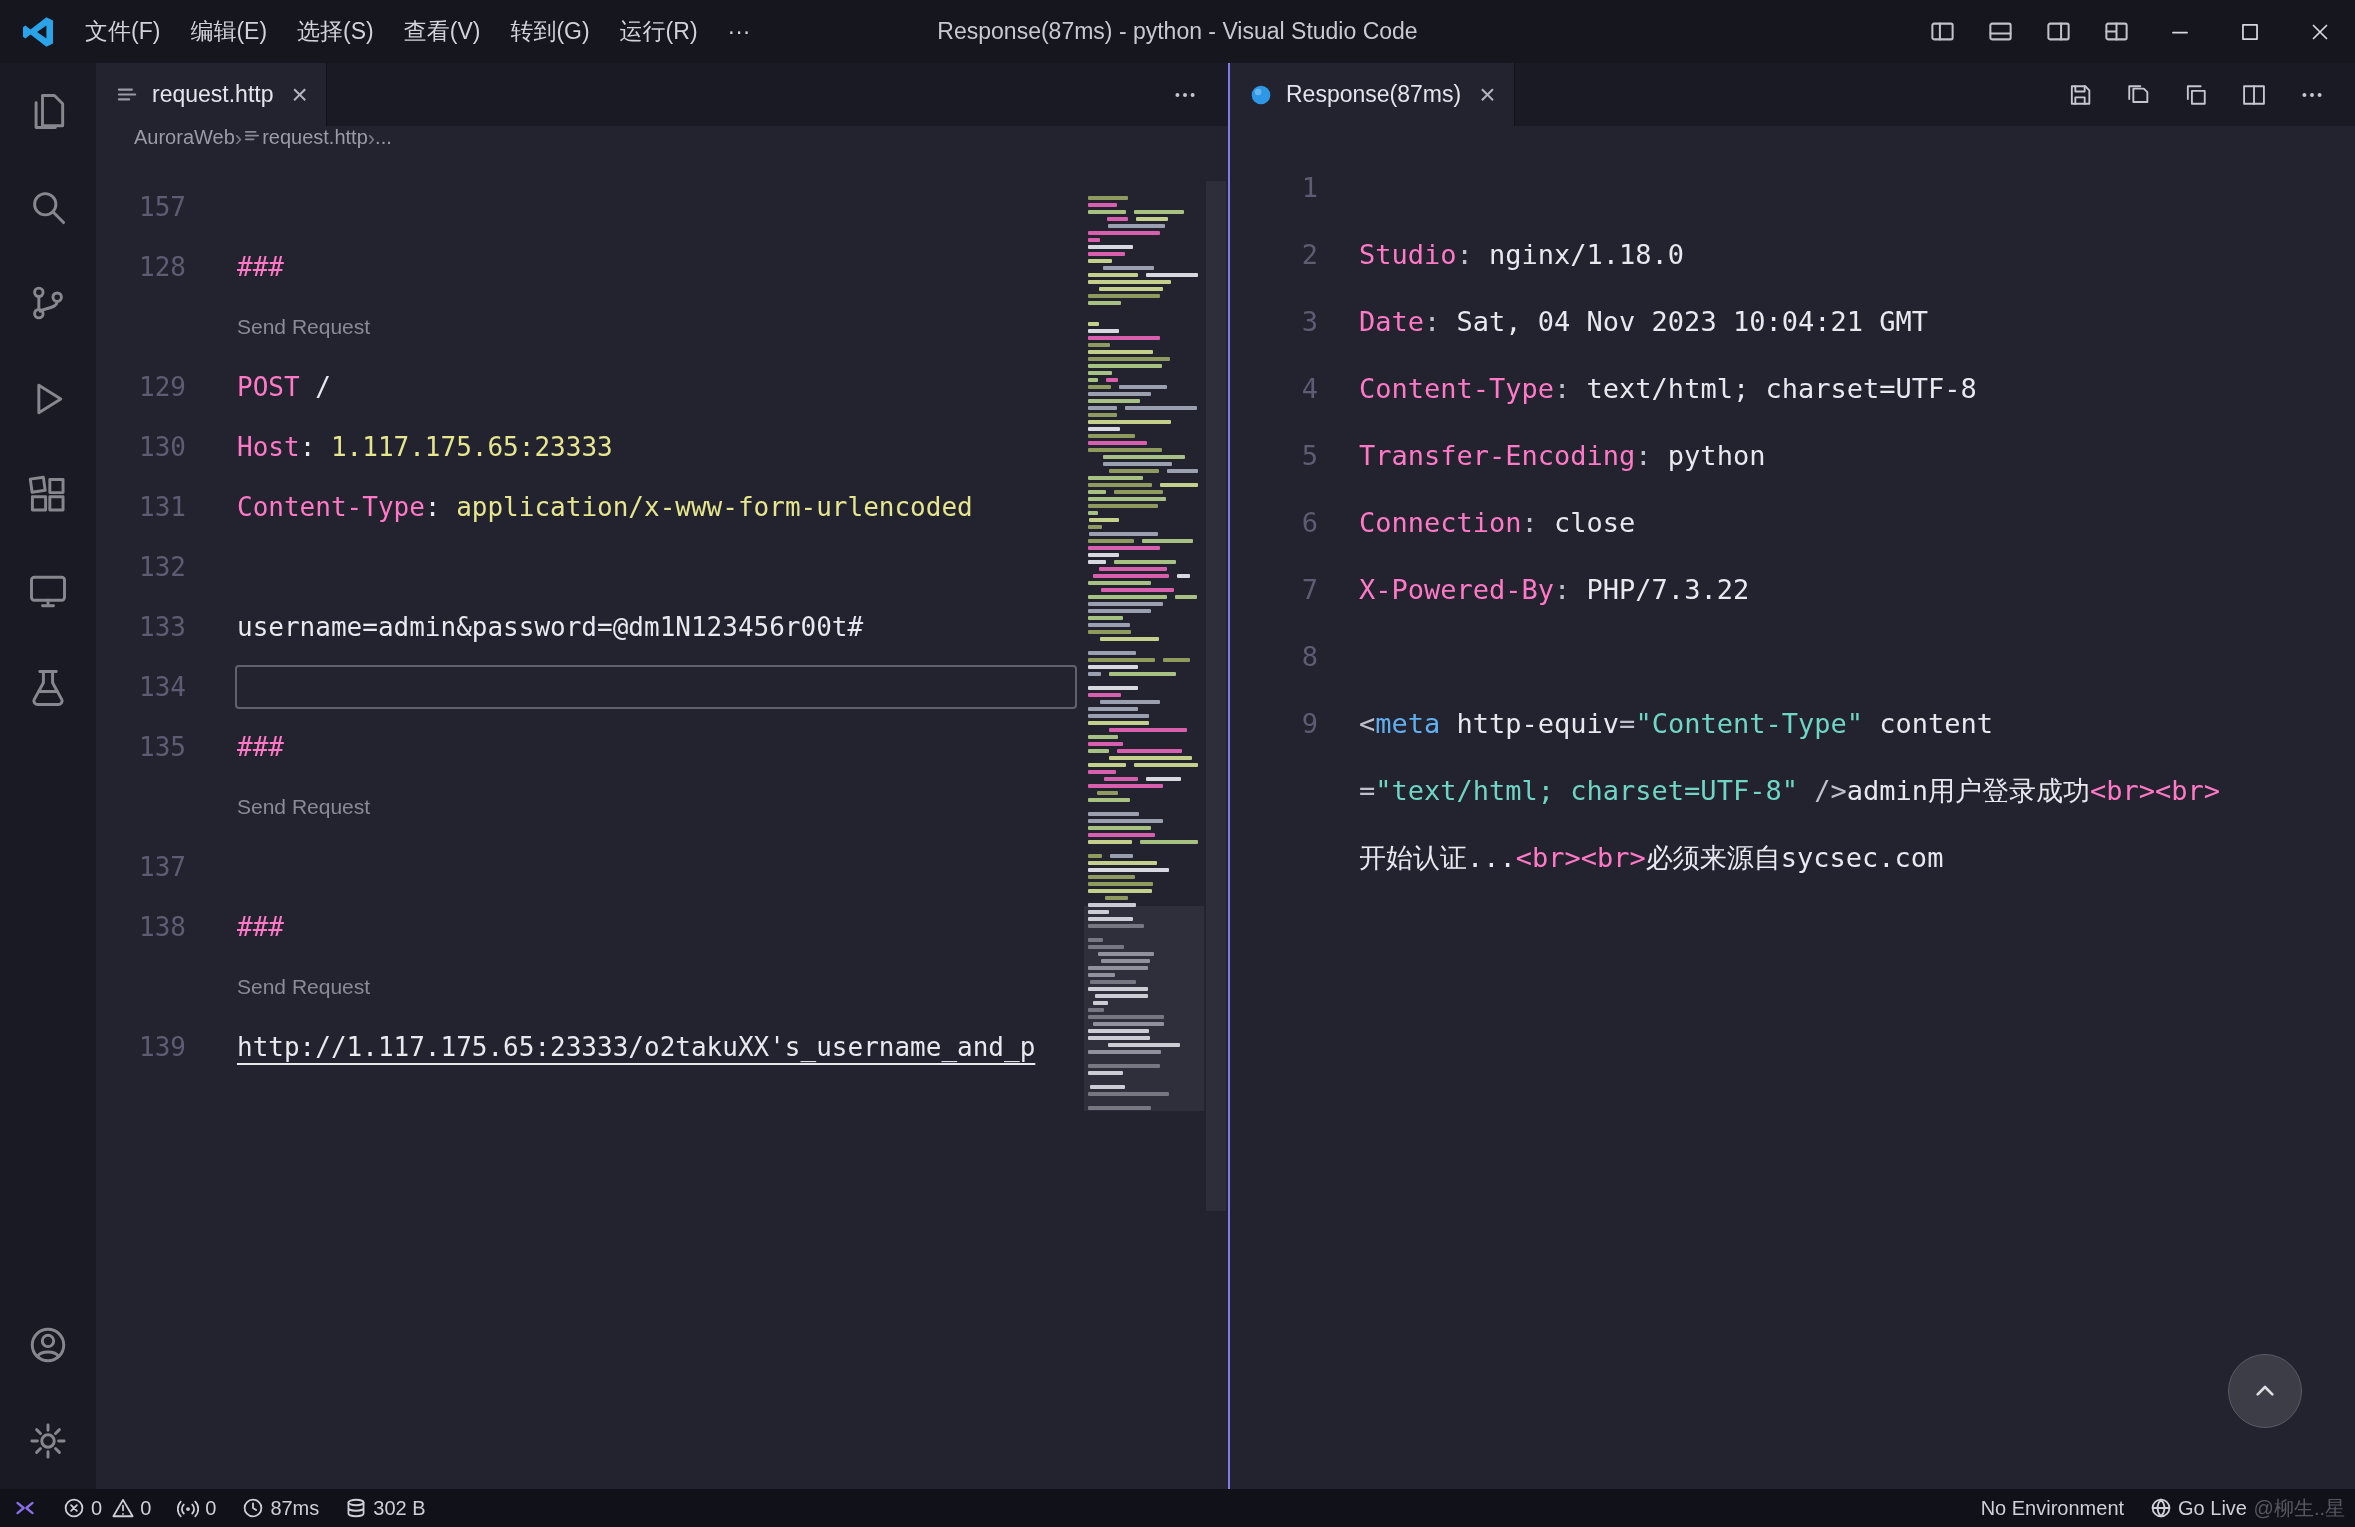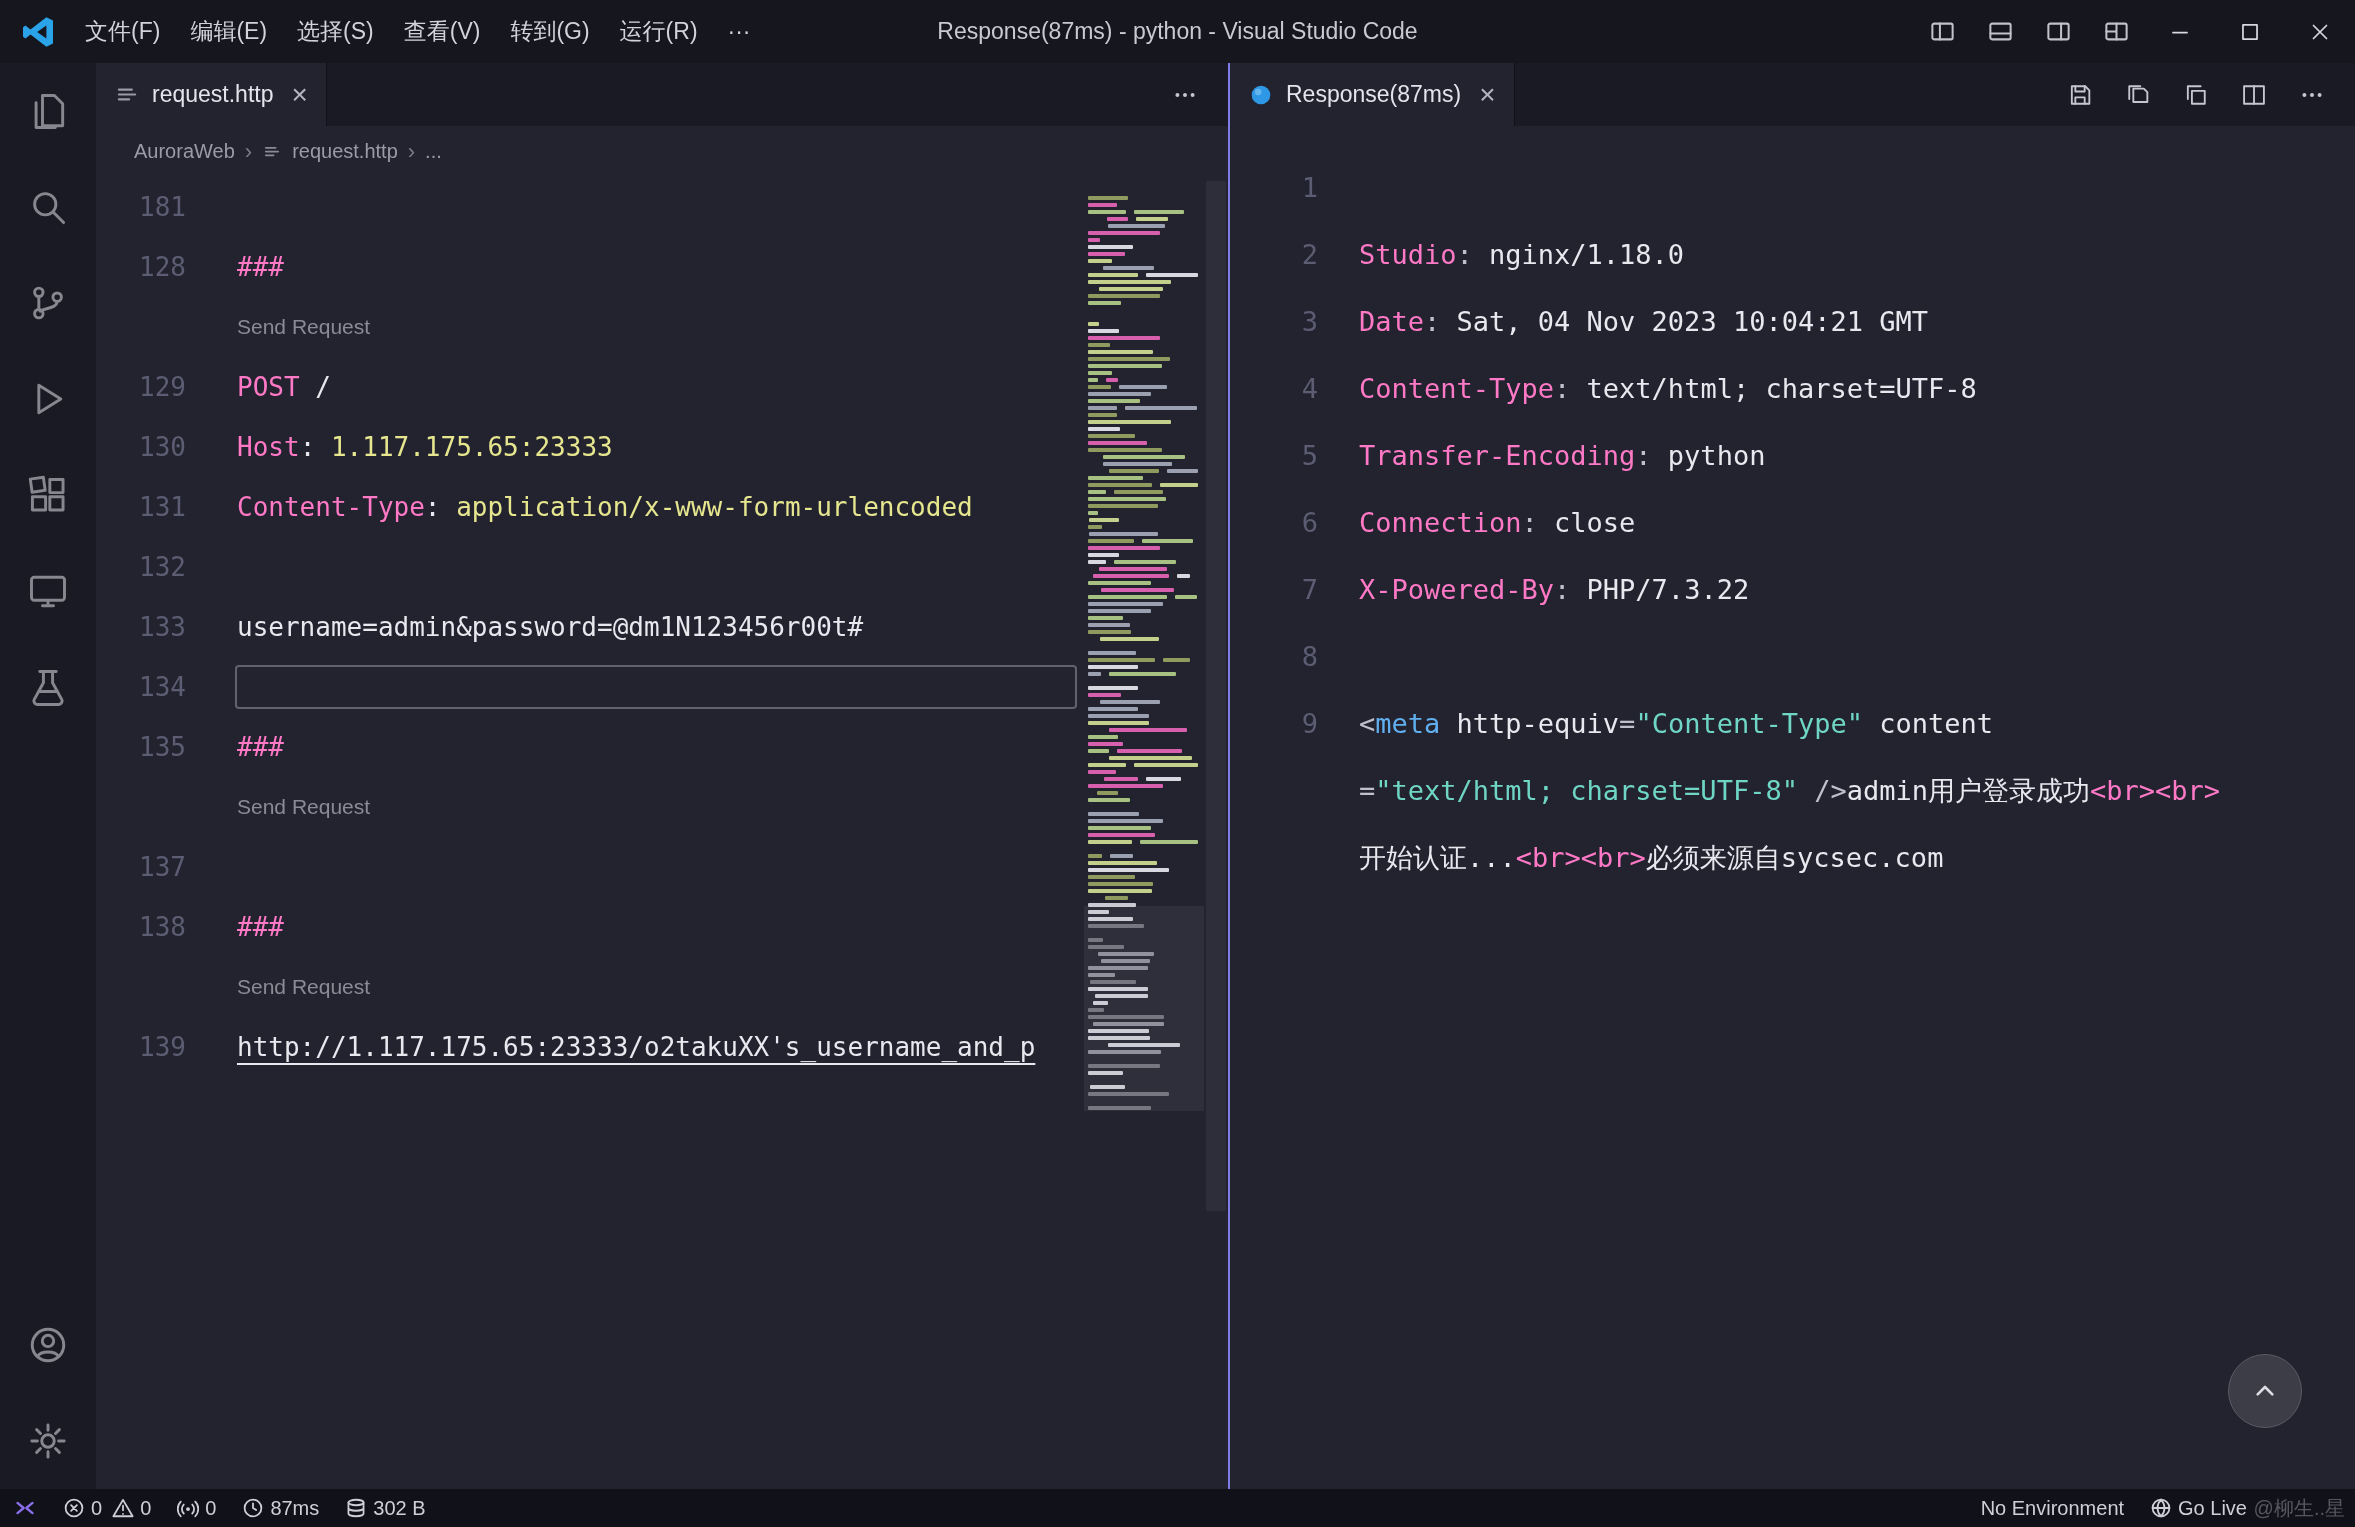--- a/index.html
+++ b/index.html
@@ -39,21 +39,21 @@
 
   .tabbar{flex:0 0 63px;background:var(--bg-tabbar);display:flex;align-items:stretch}
   .tab{display:flex;align-items:center;gap:12px;padding:0 18px;background:var(--bg-editor);font-size:23px;color:#e4e4ec;border-right:1px solid #101018;white-space:nowrap}
   .tabicon{display:flex}
   .tabicon svg{width:26px;height:26px;color:#9a9aa6}
   .tabclose{color:#b4b4c0;font-size:28px;line-height:1;margin-left:6px}
   .tab-actions{margin-left:auto;display:flex;align-items:center;gap:8px;padding-right:18px;color:#c2c2cc}
   .ed-action{width:50px;height:63px;display:flex;align-items:center;justify-content:center;color:#c6c6d0}
   .ed-action svg{width:28px;height:28px}
 
-  .breadcrumb{flex:0 0 51px;display:flex;align-items:center;background:var(--bg-editor);font-size:20px;color:#9b9ba8;padding-left:38px;gap:10px;white-space:nowrap}
+  .breadcrumb{flex:0 0 51px;display:flex;align-items:flex-start;background:var(--bg-editor);font-size:20px;color:#9b9ba8;padding-left:38px;white-space:nowrap}
   .bc-sep{color:#7a7a88;font-size:22px}
   .bc-icon svg{width:20px;height:20px;color:#8a8a96}
 
   .editor{flex:1;background:var(--bg-editor);position:relative;overflow:hidden}
   .code{position:absolute;top:0;left:0;right:150px;bottom:0;overflow:hidden}
   .lrow{height:60px;line-height:60px;display:flex;position:relative;font-family:"DejaVu Sans Mono",monospace;font-size:26px}
   .gutter{flex:0 0 90px;text-align:right;color:var(--linenum)}
   .ltext{padding-left:51px;white-space:pre}
   .lens-row{height:60px;display:flex;align-items:center}
   .lens{margin-left:141px;font-family:"Liberation Sans",sans-serif;font-size:21px;color:var(--comment)}
@@ -267,21 +267,21 @@
               <path d="M4.5 7h12M4.5 11.5h15M4.5 16h9.5"></path>
             </svg>
           </span>
           <span>request.http</span>
           <span class="bc-sep">›</span>
           <span>...</span>
         </div>
       <div class="editor">
         <div class="code" id="left-code">
             <div class="lrow">
-              <span class="gutter">181</span>
+              <span class="gutter">157</span>
               <span class="ltext"></span>
             </div>
             <div class="lrow">
               <span class="gutter">128</span>
               <span class="ltext"><span class="tk c-pink">###</span></span>
             </div>
             <div class="lens-row">
               <span class="lens">Send Request</span>
             </div>
             <div class="lrow">

